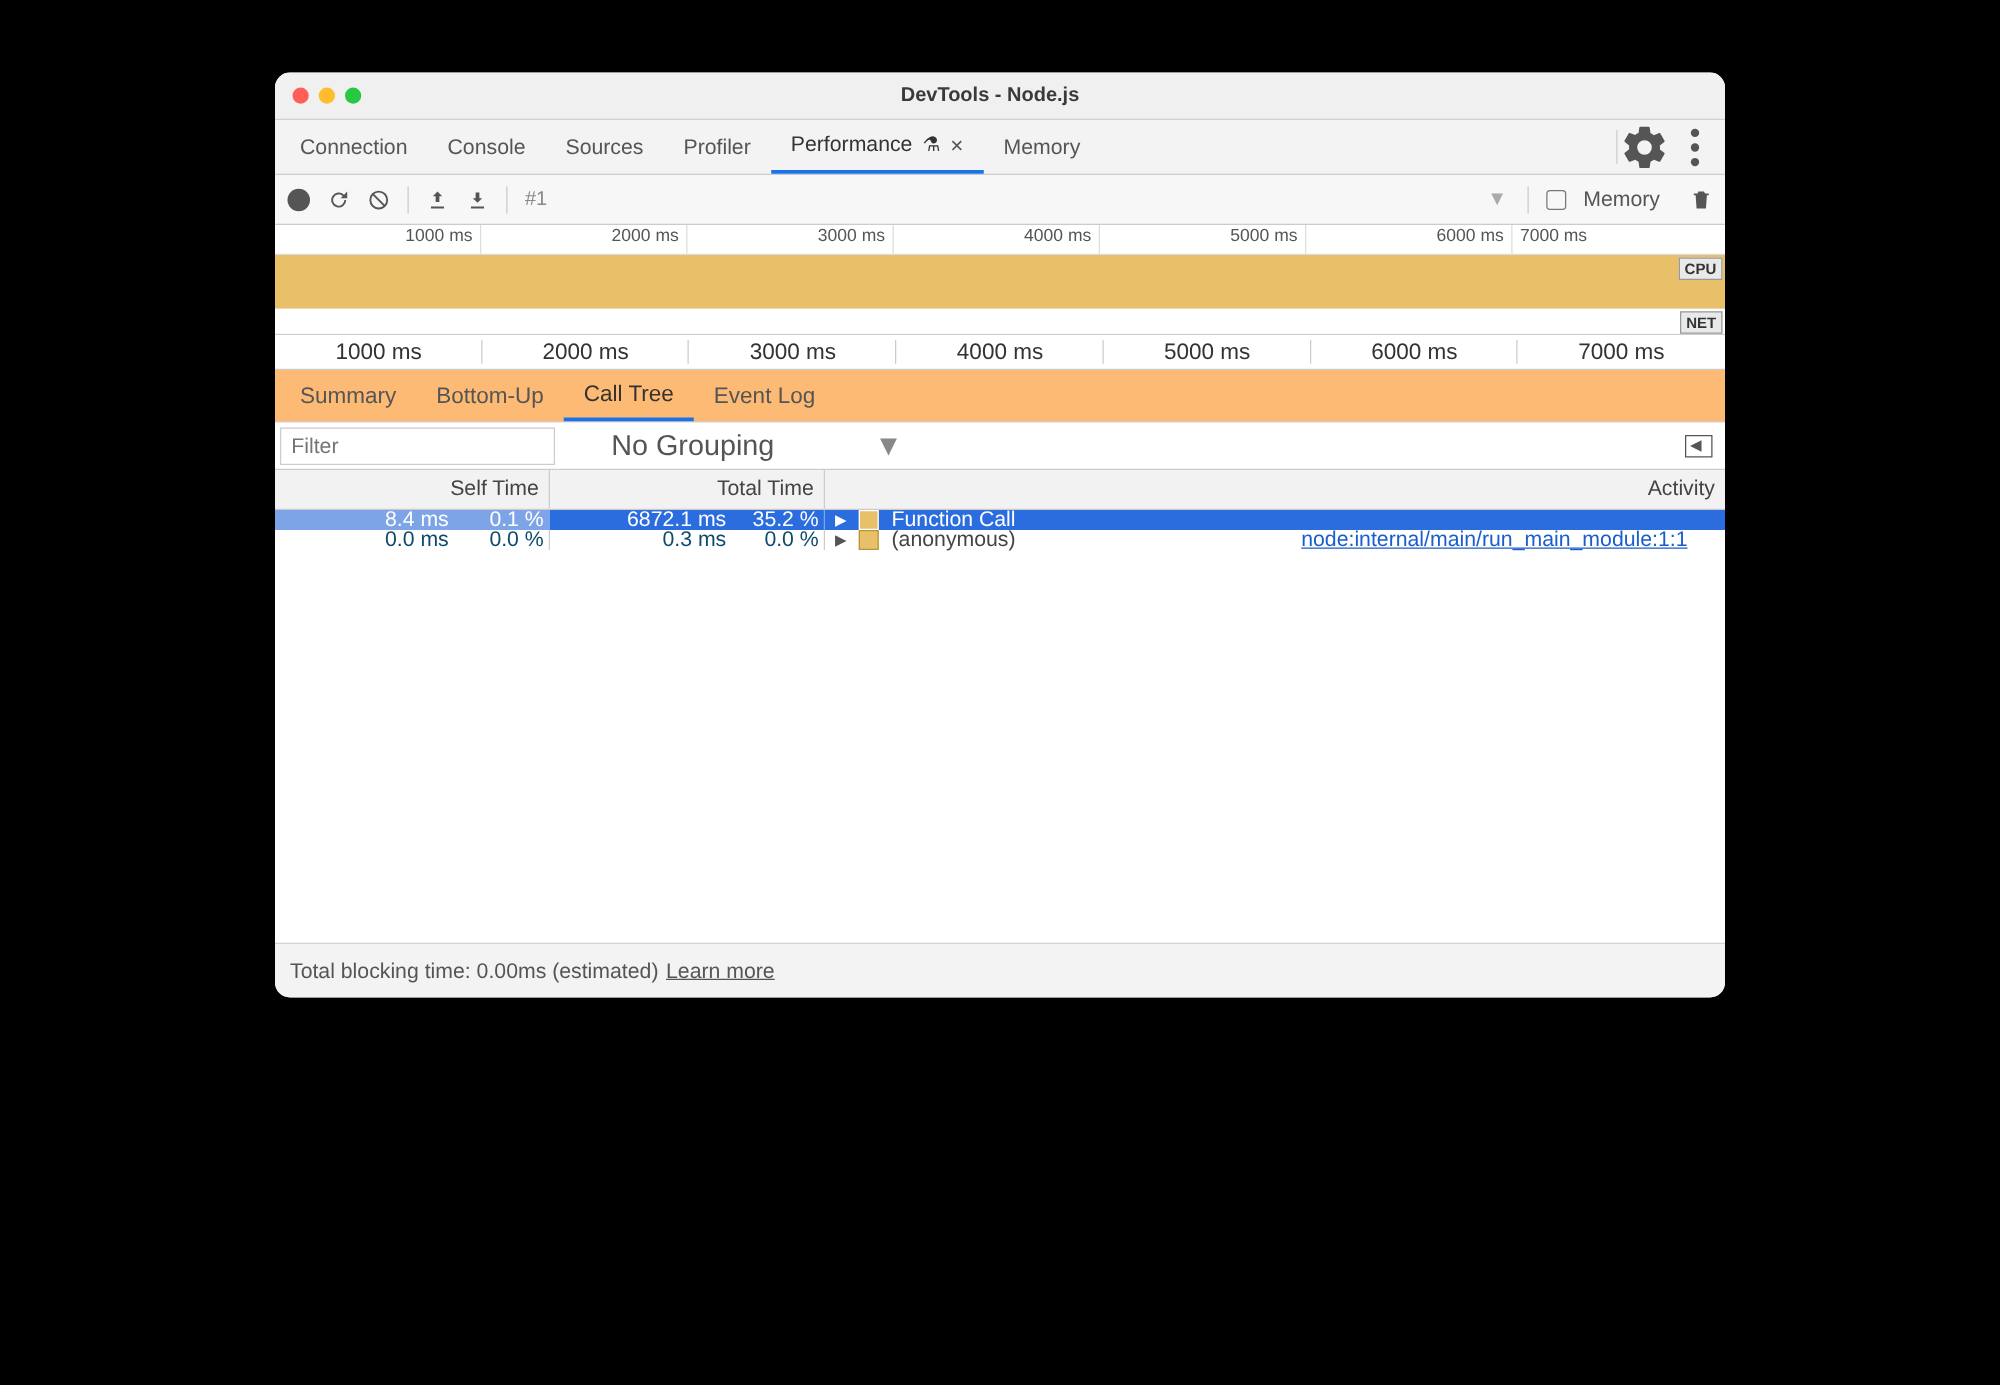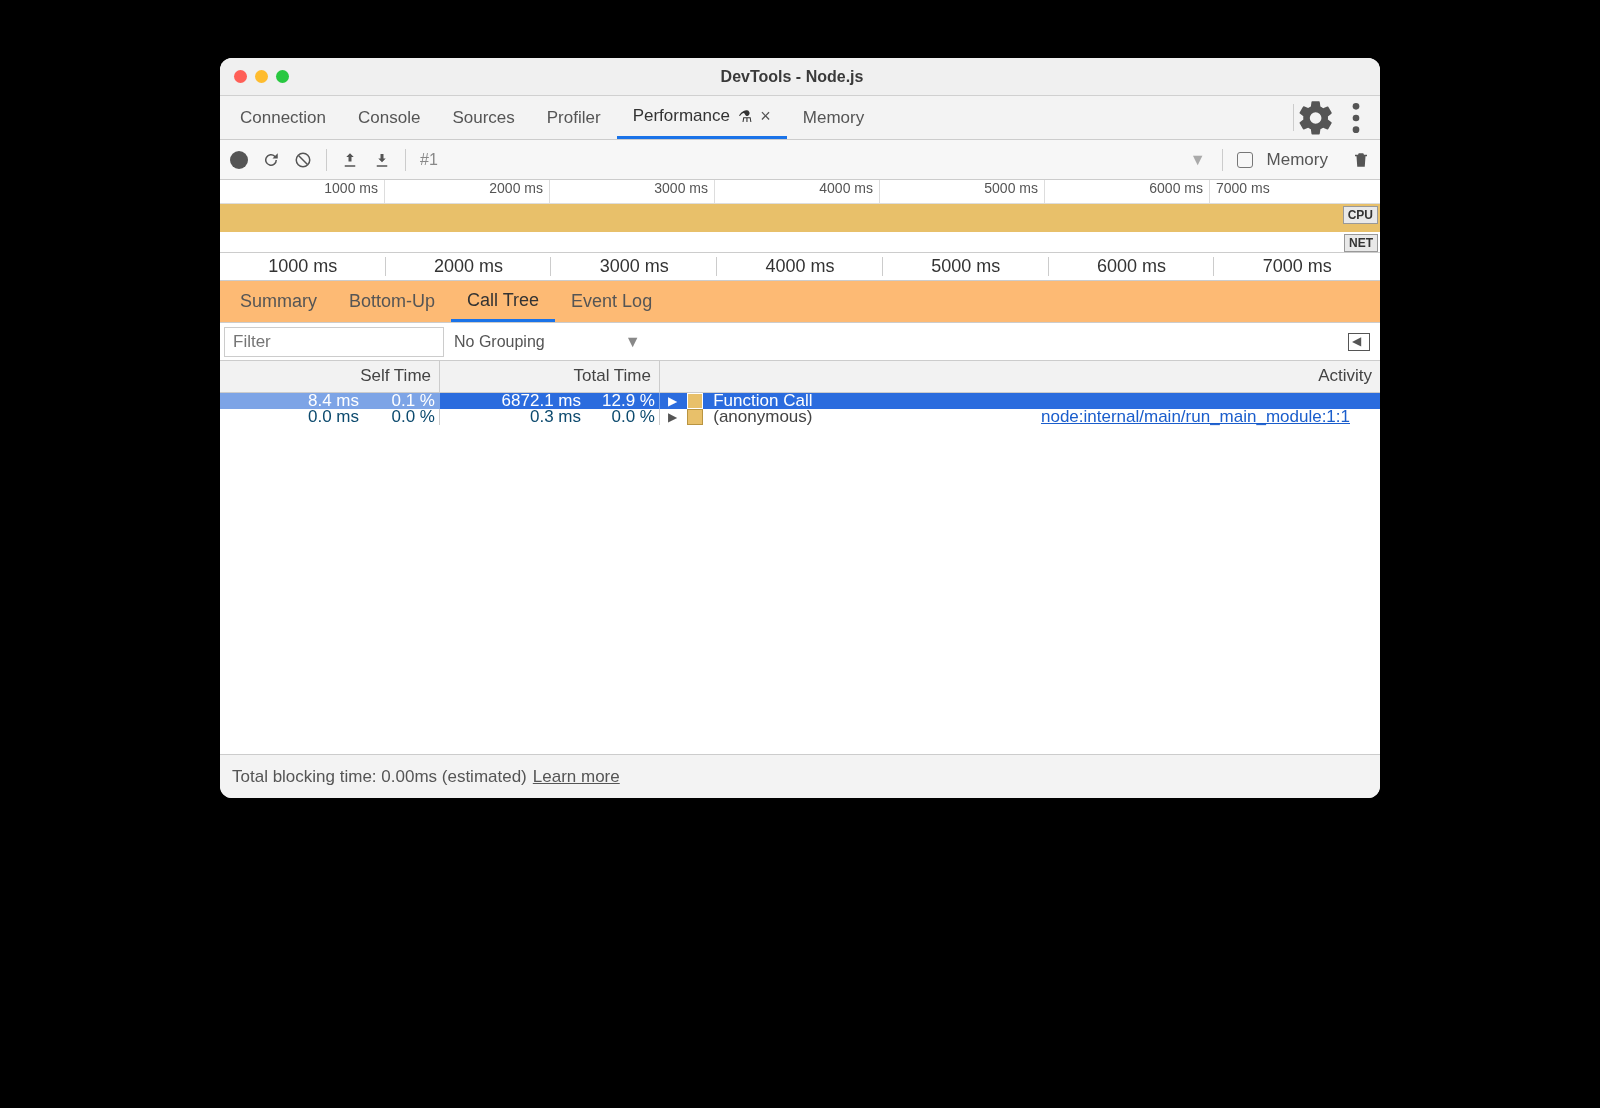--- a/index.html
+++ b/index.html
@@ -79,21 +79,21 @@
     .cb { width: 16px; height: 16px; border: 1.5px solid #777; border-radius: 3px; }
     .mem-label { font-size: 17px; color: #555; }
 
     .ruler {
       height: 24px; background: #fff; border-bottom: 1px solid #ddd;
       display: flex; font-size: 14px; color: #555; position: relative;
     }
     .ruler-tick { flex: 1; text-align: right; padding-right: 6px; border-right: 1px solid #ddd; white-space: nowrap; }
 
     .overview { background: #eee; border-bottom: 1px solid #ccc; }
-    .cpu-row { height: 28px; background: #e8c06a; position: relative; }
+    .cpu-row { height: 43px; background: #e8c06a; position: relative; }
     .row-label {
       position: absolute; right: 2px; top: 2px; background: #e9e9e9; color: #333;
       font-size: 12px; font-weight: 700; padding: 1px 4px; border: 1px solid #999;
     }
     .net-row { height: 20px; background: #fff; position: relative; }
 
     .ruler2 {
       height: 28px; background: #fff; border-bottom: 1px solid #ccc;
       display: flex; font-size: 18px; color: #333; position: relative;
     }
@@ -103,28 +103,28 @@
 
     .subtabs {
       height: 42px; background: #fdba74; display: flex; align-items: stretch;
       border-bottom: 1px solid #ccc; padding-left: 4px;
     }
     .subtab { display: flex; align-items: center; padding: 0 16px; font-size: 18px; color: #555; cursor: pointer;}
     .subtab.active { border-bottom: 3px solid #1a73e8; color: #333; }
 
     .filterbar {
       height: 38px; border-bottom: 1px solid #ccc; background: #fff;
-      display: flex; align-items: center; padding: 0 4px;
+      display: flex; align-items: center; padding: 0 4px; gap: 14px;
     }
     .filter-input {
       width: 220px; height: 30px; border: 1px solid #ccc; font-size: 17px;
       padding: 0 8px; color: #888; background: #fff;
     }
     .grouping {
-      margin-left: 10px; font-size: 16px; color: #555; display: flex; align-items: flex-start; gap: 80px;
+      margin-left: 31px; font-size: 23px; color: #555; display: flex; align-items: flex-start; gap: 80px;
     }
     .filterbar .right { margin-left: auto; margin-right: 6px; color: #333; }
     .hist-icon { width: 22px; height: 18px; border: 1px solid #555; position: relative; }
     .hist-icon::before { content: "◀"; position: absolute; left: 3px; top: 0; font-size: 12px; color: #555; }
 
     .grid-head {
       height: 32px; display: flex; background: #f2f2f2; border-bottom: 1px solid #ccc;
       font-size: 17px; color: #444; text-align: right;
     }
     .col-self { width: 220px; border-right: 1px solid #ccc; padding: 5px 8px; }
@@ -302,21 +302,21 @@
 
   <div class="grid-body">
     <div class="rowwrap">
     <div class="row sel">
       <div class="cell self">
         <span class="ms">8.4 ms</span>
         <span class="pct">0.1 %</span>
       </div>
       <div class="cell total">
         <span class="ms">6872.1 ms</span>
-        <span class="pct">12.9 %</span>
+        <span class="pct">35.2 %</span>
       </div>
       <div class="cell act">
         <span class="exp">▶</span>
         <span class="swatch"></span>
         <span>Function Call</span>
       </div>
     </div>
     </div>
     <div class="row">
       <div class="cell self">

